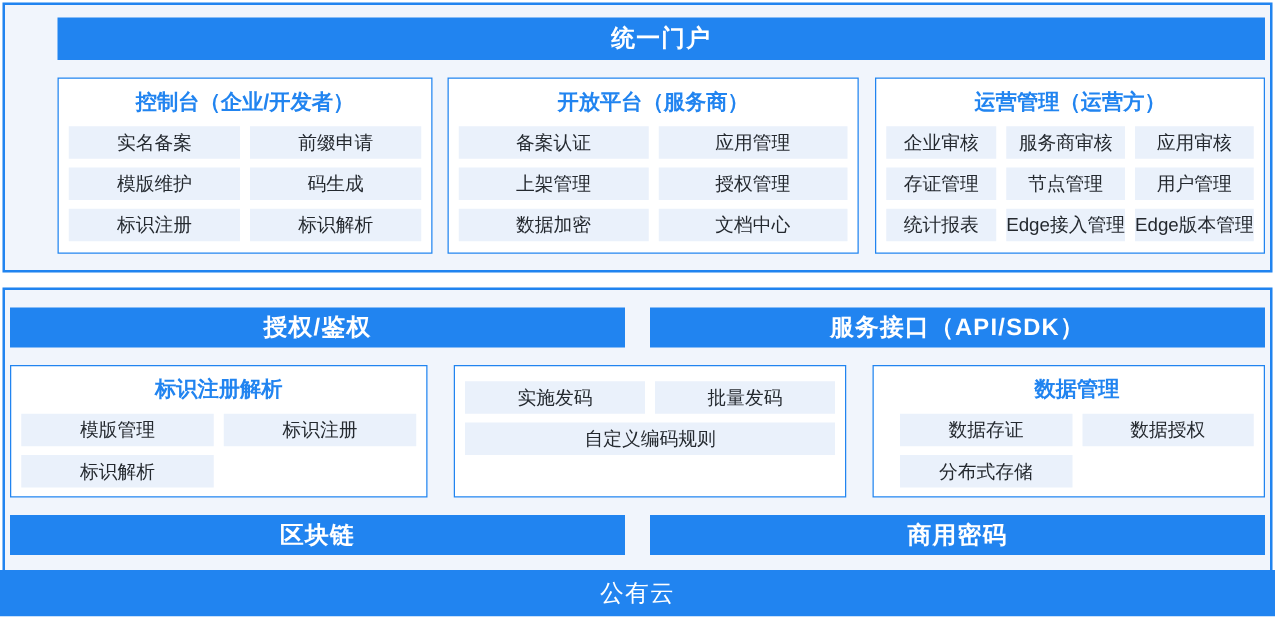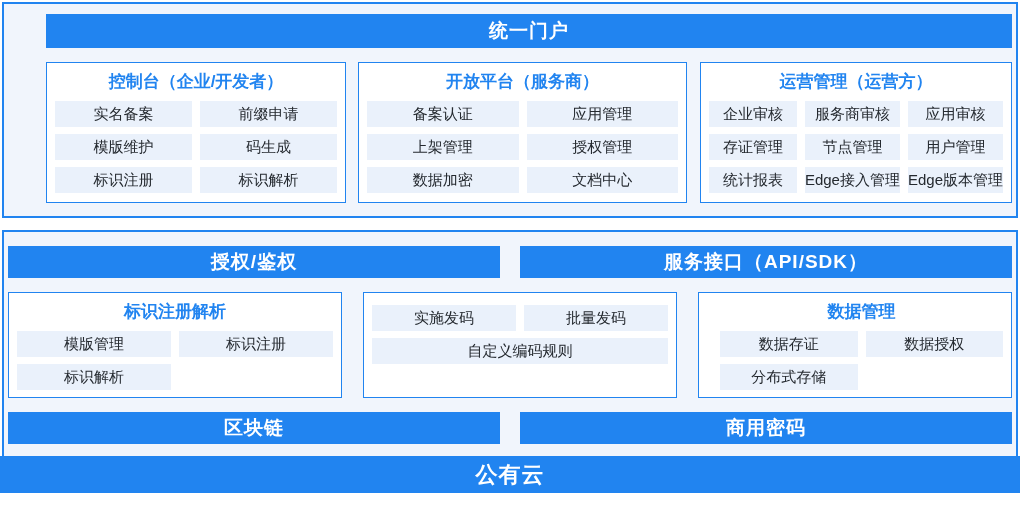--- a/index.html
+++ b/index.html
@@ -95,22 +95,22 @@
   
   .panel-code-engine .items > :nth-child(3){grid-column:1 / -1;}
   .footer-banner{
     position:absolute;
     left:0;
     top:456px;
     width:1020px;
     height:37px;
     background:var(--accent);
     color:#ffffff;
-    font-size:22px;
-    font-weight:bold;
+    font-size:19px;
+    font-weight:normal;
     display:flex;
     align-items:center;
     justify-content:center;
     letter-spacing:1px;
   }
 </style>
 </head>
 <body>
 
 <div>

